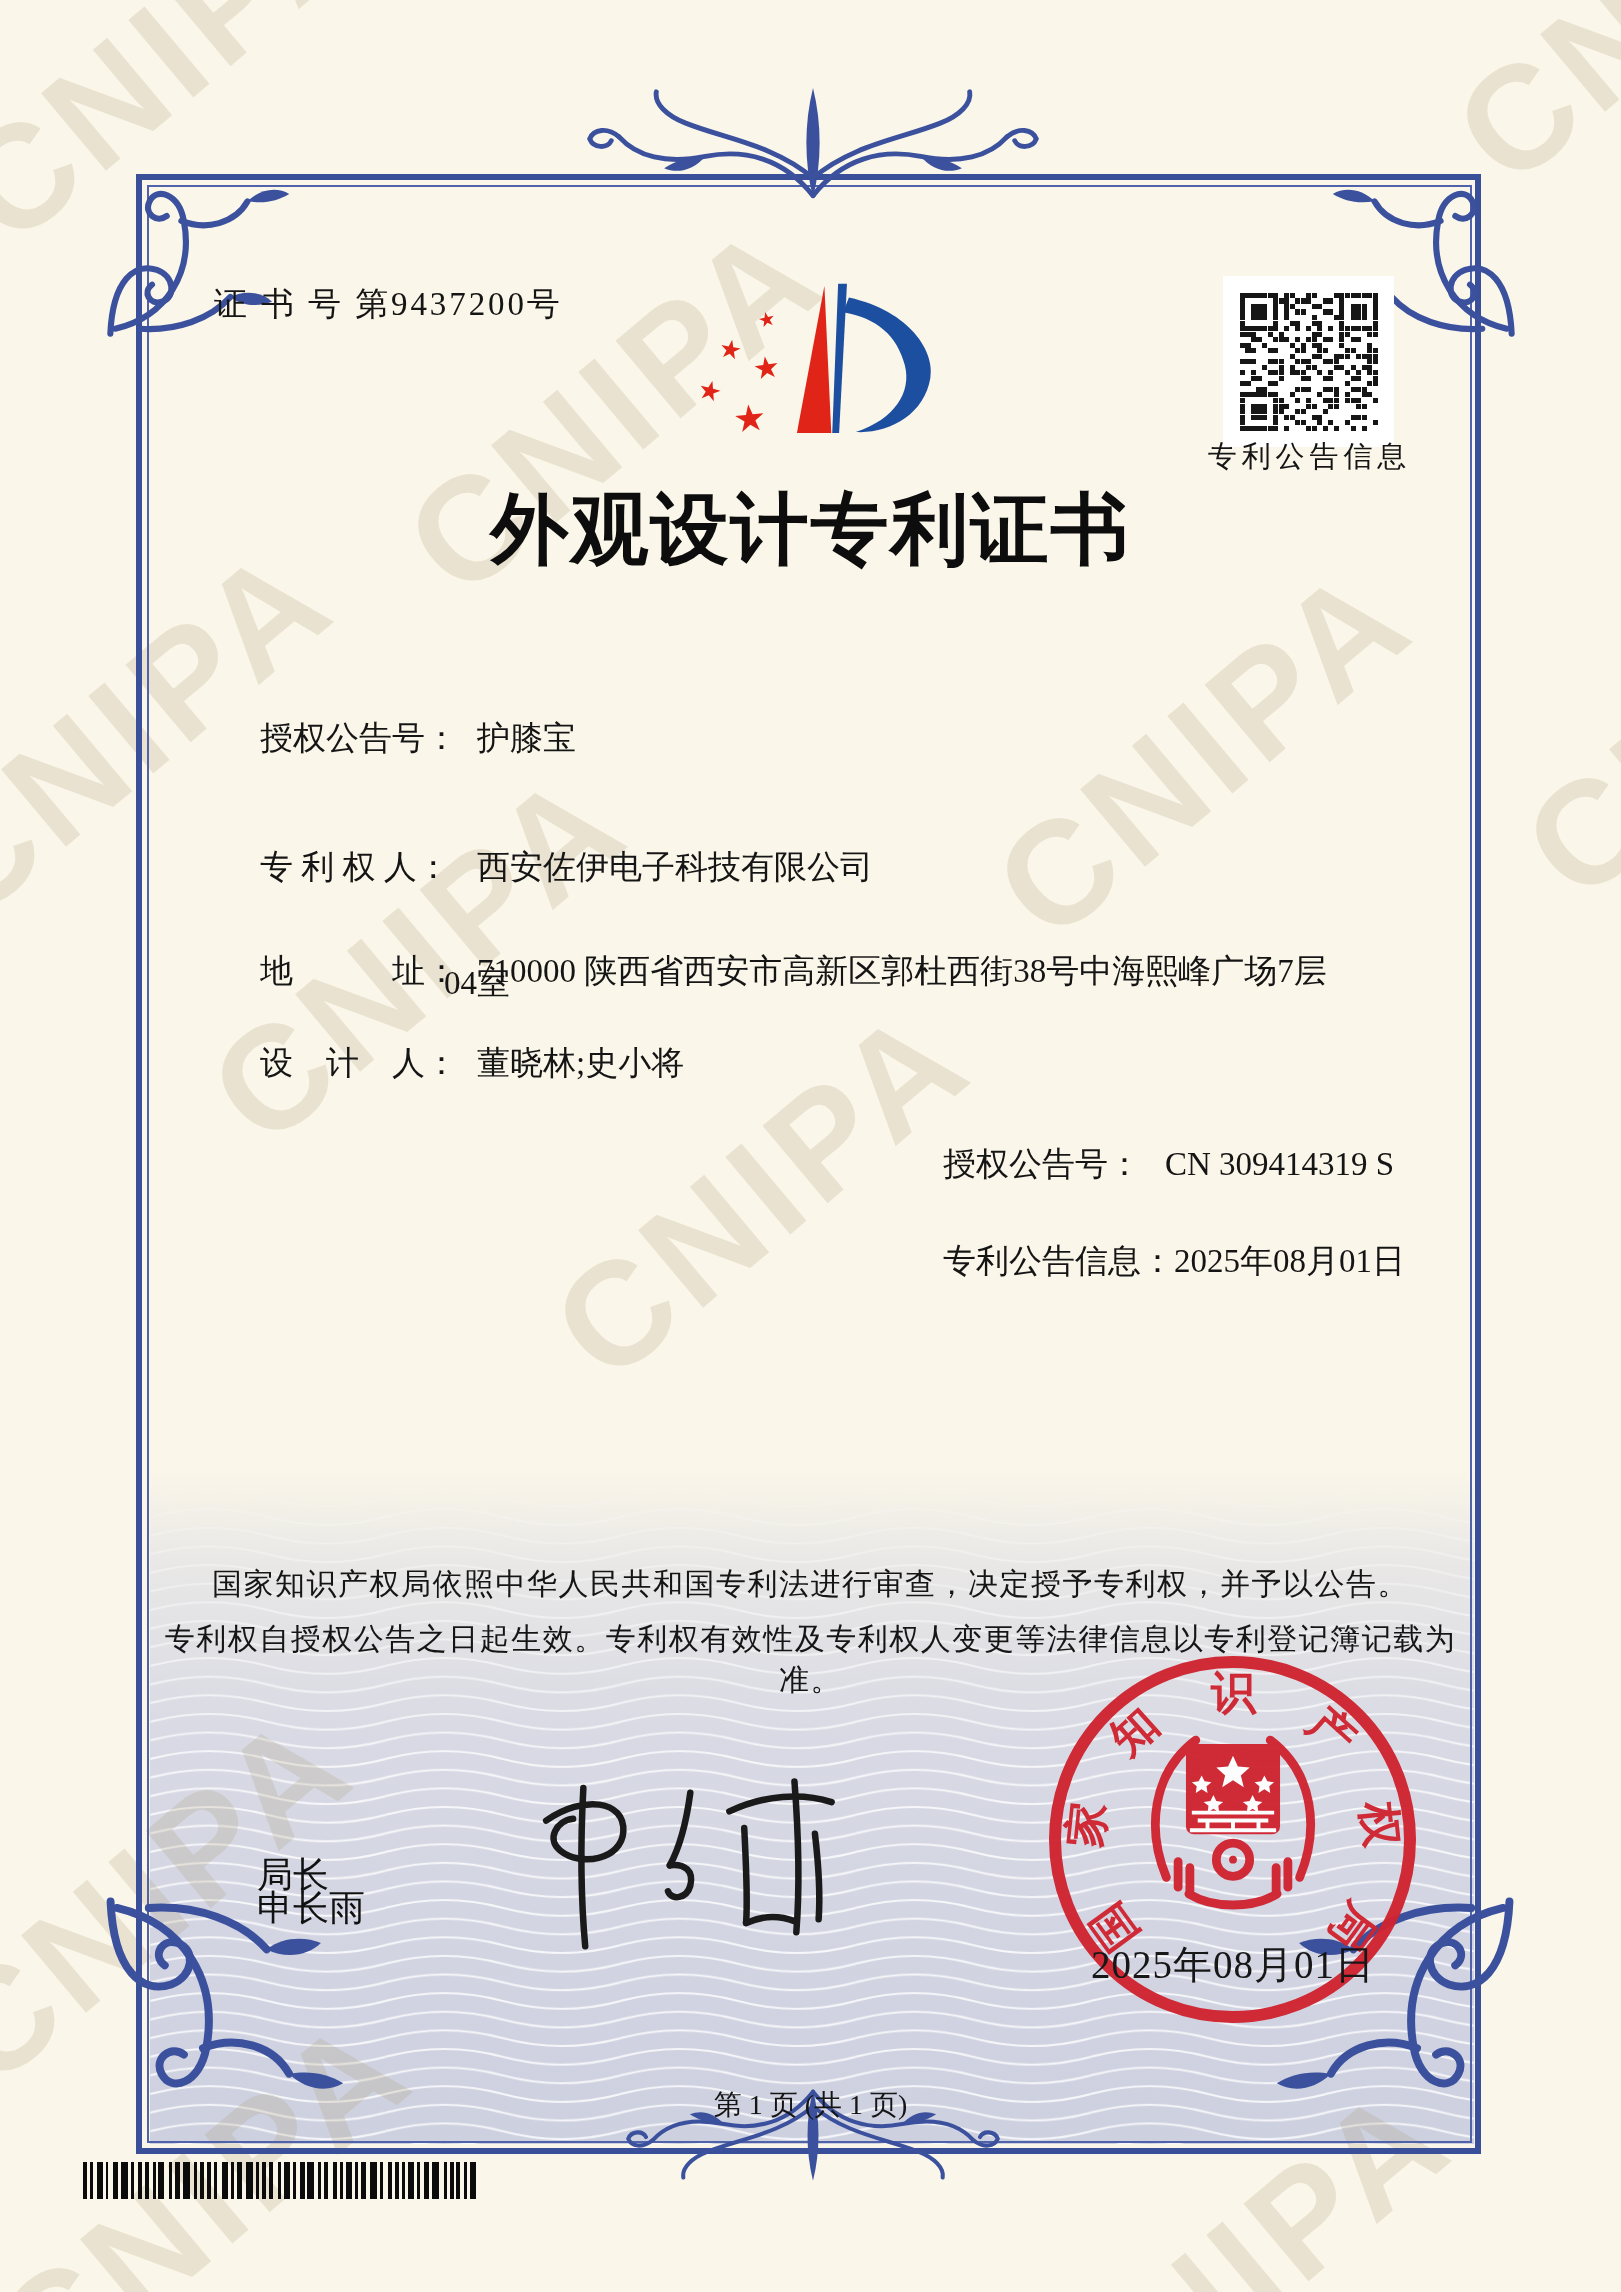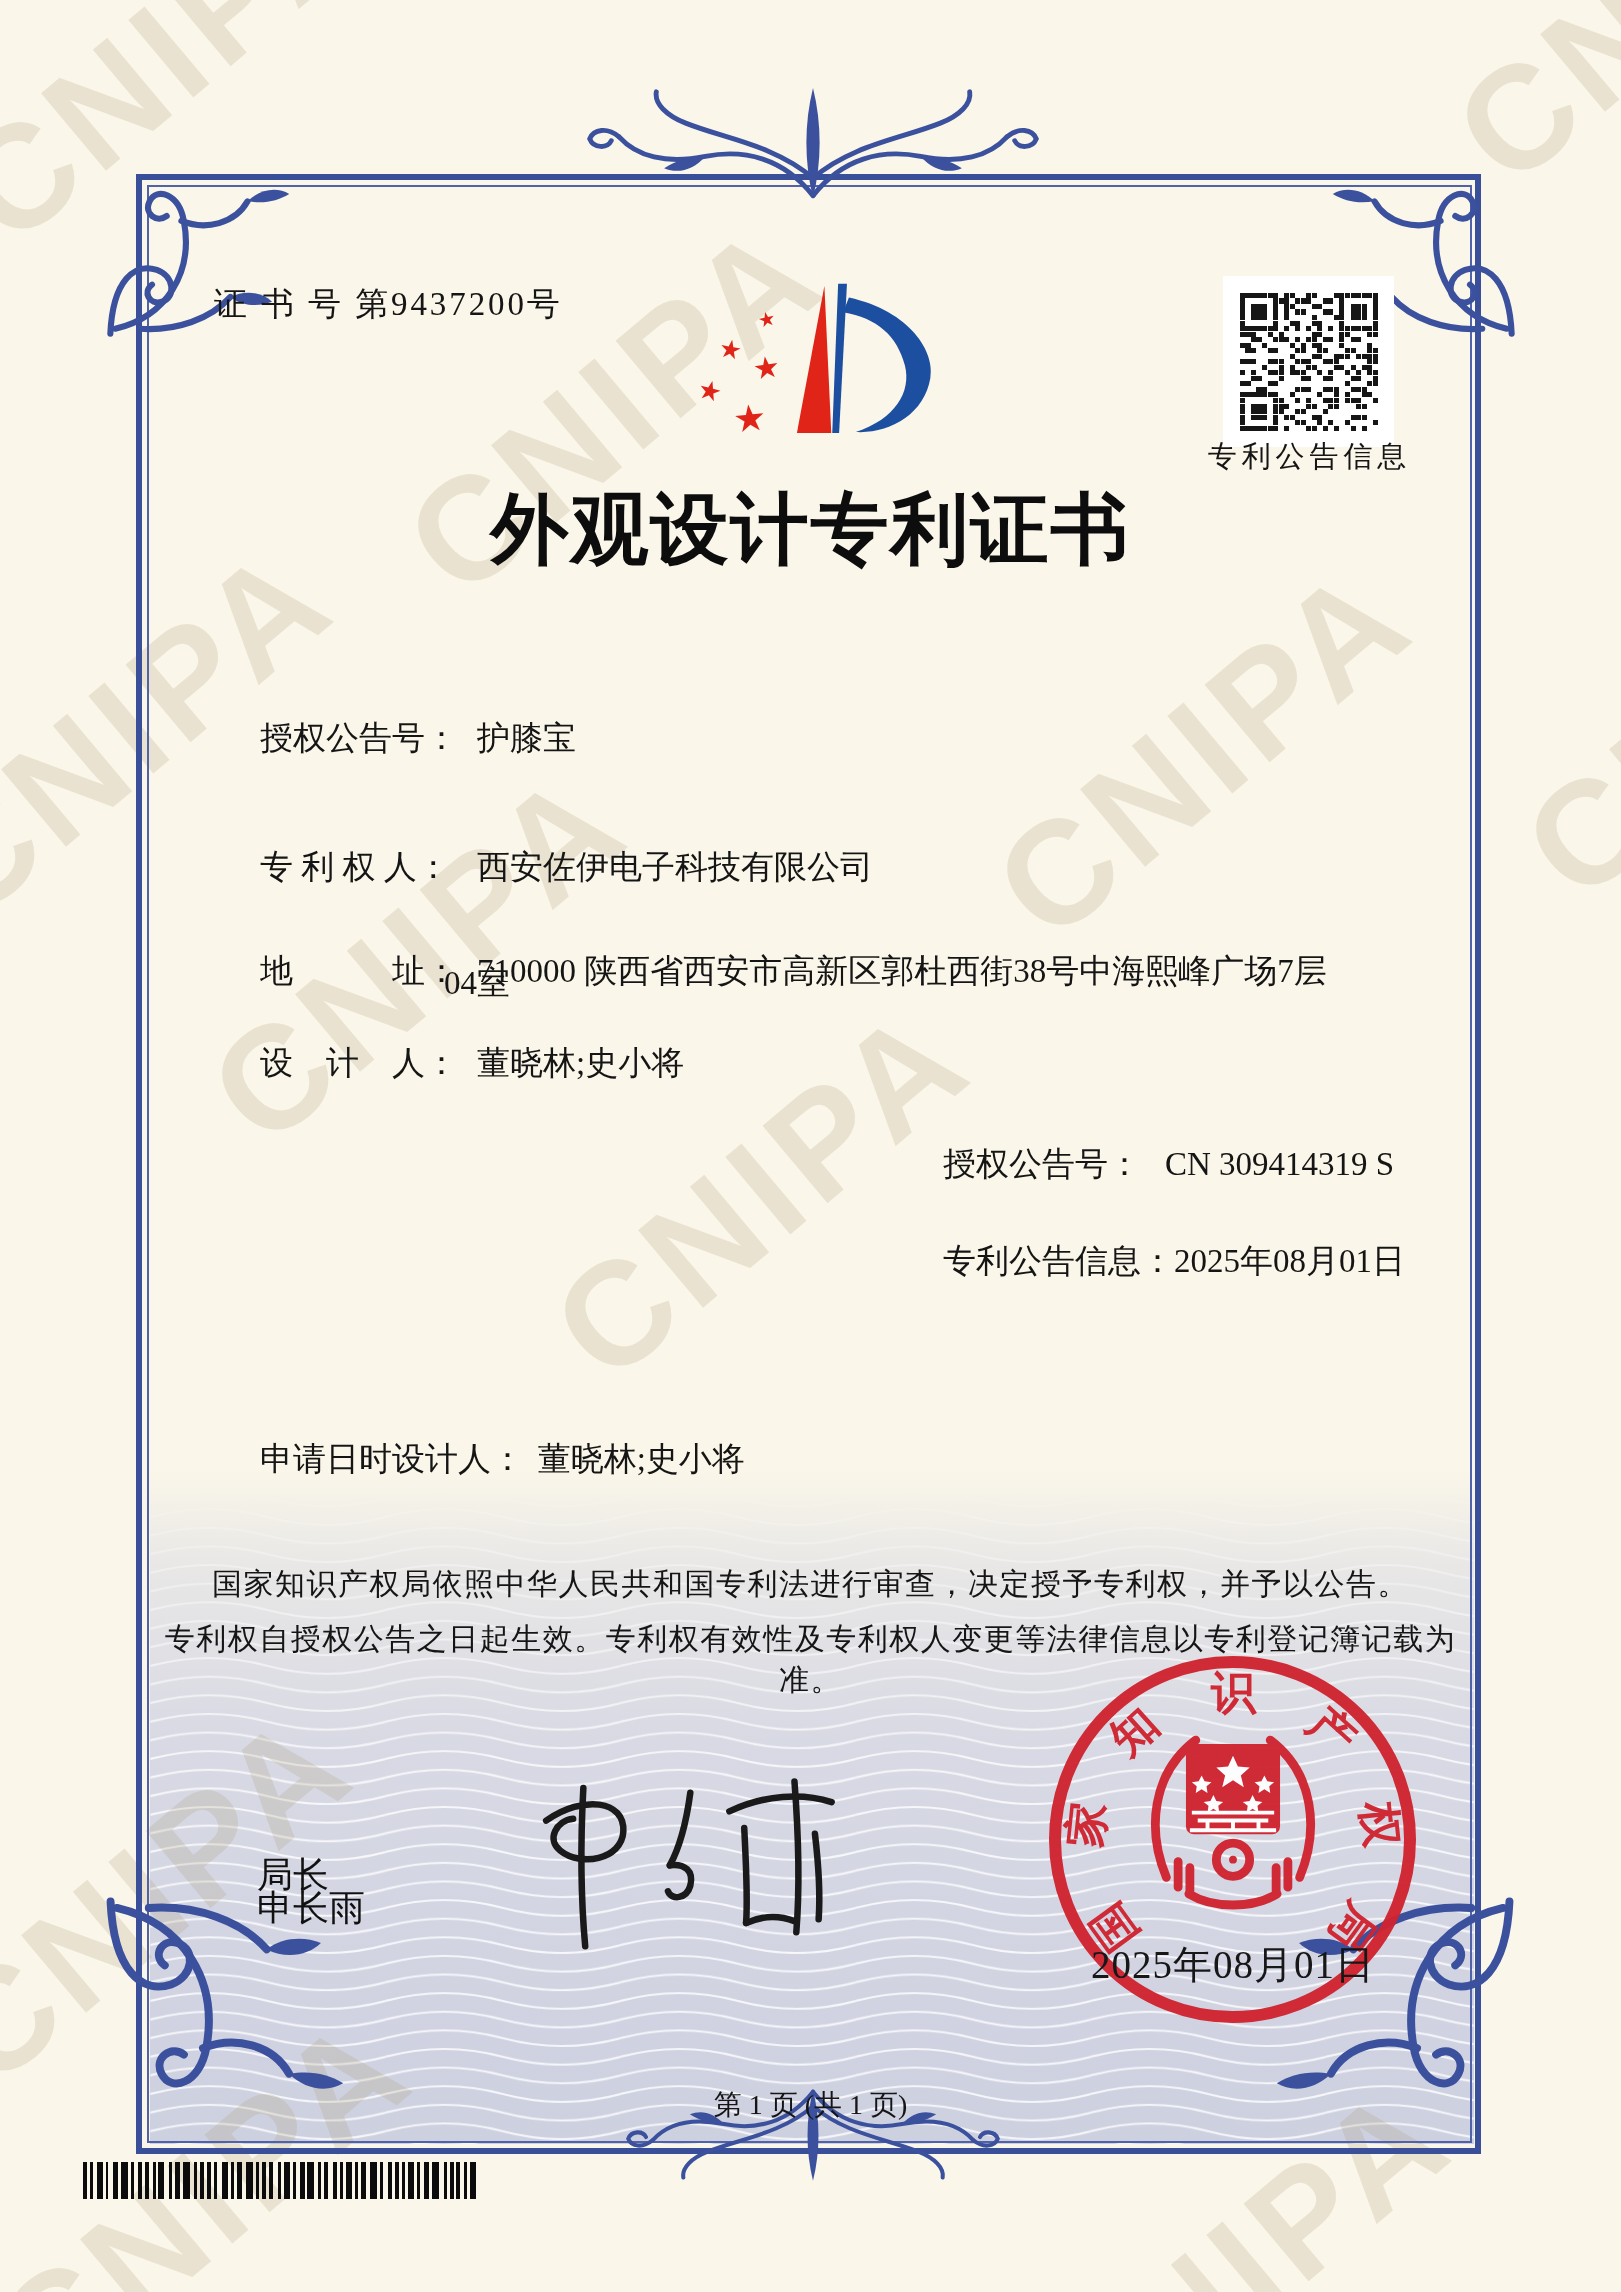--- a/index.html
+++ b/index.html
@@ -519,23 +519,20 @@
   <div class="addr2" style="top:961px">04室</div>
   <div class="row" style="top:1004px">
     <span class="flabel">设　计　人：</span><span>董晓林;史小将</span>
   </div>
   <div class="rrow" style="top:1105px">
     <span class="flabel">授权公告号：</span><span>CN 309414319 S</span>
   </div>
   <div class="rrow" style="top:1202px">
     <span class="flabel">专利公告信息：</span><span>2025年08月01日</span>
   </div>
-  <div class="row" style="top:1400px">
-    <span class="flabel wide">申请日时设计人：</span><span>董晓林;史小将</span>
-  </div>
 
   <div class="para" style="top:1564px">国家知识产权局依照中华人民共和国专利法进行审查，决定授予专利权，并予以公告。</div>
   <div class="para" style="top:1619px">专利权自授权公告之日起生效。专利权有效性及专利权人变更等法律信息以专利登记簿记载为准。</div>
 
   <div id="director-title" style="top:1851px">局长</div>
   <div id="director-name" style="top:1884px">申长雨</div>
   <svg id="signature" width="372" height="235" viewBox="0 0 400 230">
     <g stroke="#1a1a1a" stroke-width="7" fill="none" stroke-linecap="round">
       <path d="M95,35 C 92,90 92,150 97,205"></path>
       <path d="M55,70 C 95,42 140,48 138,82 C 136,112 92,120 70,102 C 55,90 66,70 84,68"></path>

